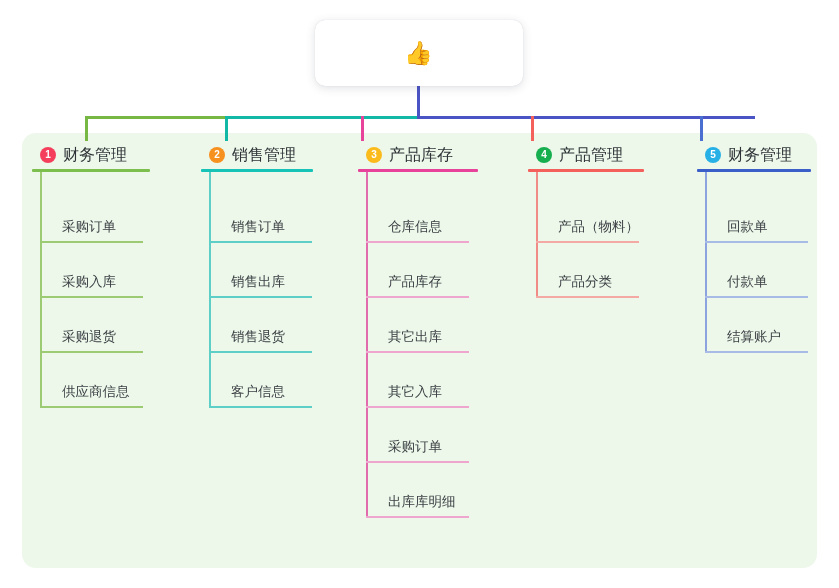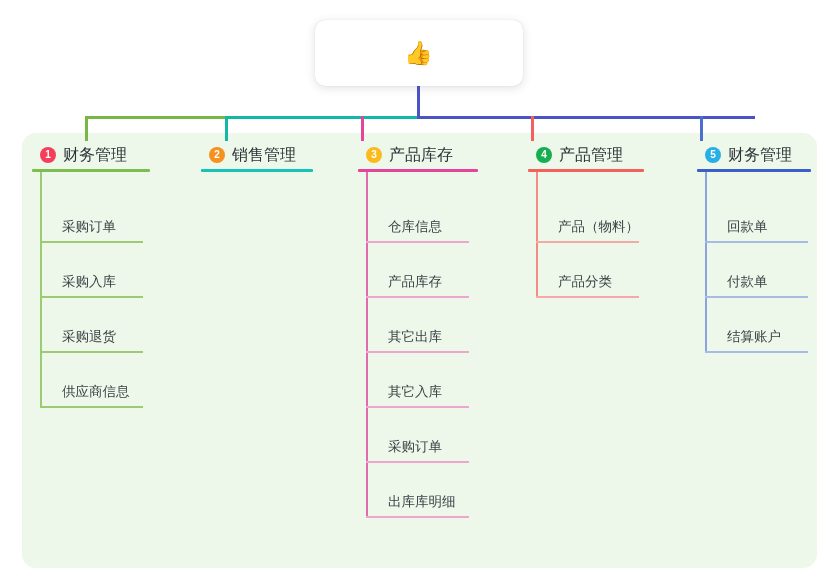--- a/index.html
+++ b/index.html
@@ -199,20 +199,39 @@
           <div class="leaf-rule" style="background: rgb(156, 203, 116);"></div>
         </div>
       </div>
     </div>
     <div class="column" style="left: 201px; width: 112px;">
       <div class="col-head">
         <span class="badge" style="background: rgb(246, 144, 30);">2</span>
         <span class="col-title">销售管理</span>
       </div>
       <div class="head-rule" style="background: rgb(22, 195, 182);"></div>
+      <div class="items">
+        <div class="spine" style="background: rgb(94, 207, 198);"></div>
+        <div class="leaf">
+          <span class="leaf-label">销售订单</span>
+          <div class="leaf-rule" style="background: rgb(94, 207, 198);"></div>
+        </div>
+        <div class="leaf">
+          <span class="leaf-label">销售出库</span>
+          <div class="leaf-rule" style="background: rgb(94, 207, 198);"></div>
+        </div>
+        <div class="leaf">
+          <span class="leaf-label">销售退货</span>
+          <div class="leaf-rule" style="background: rgb(94, 207, 198);"></div>
+        </div>
+        <div class="leaf">
+          <span class="leaf-label">客户信息</span>
+          <div class="leaf-rule" style="background: rgb(94, 207, 198);"></div>
+        </div>
+      </div>
     </div>
     <div class="column" style="left: 358px; width: 120px;">
       <div class="col-head">
         <span class="badge" style="background: rgb(251, 187, 28);">3</span>
         <span class="col-title">产品库存</span>
       </div>
       <div class="head-rule" style="background: rgb(232, 67, 155);"></div>
       <div class="items">
         <div class="spine" style="background: rgb(226, 107, 174);"></div>
         <div class="leaf">

